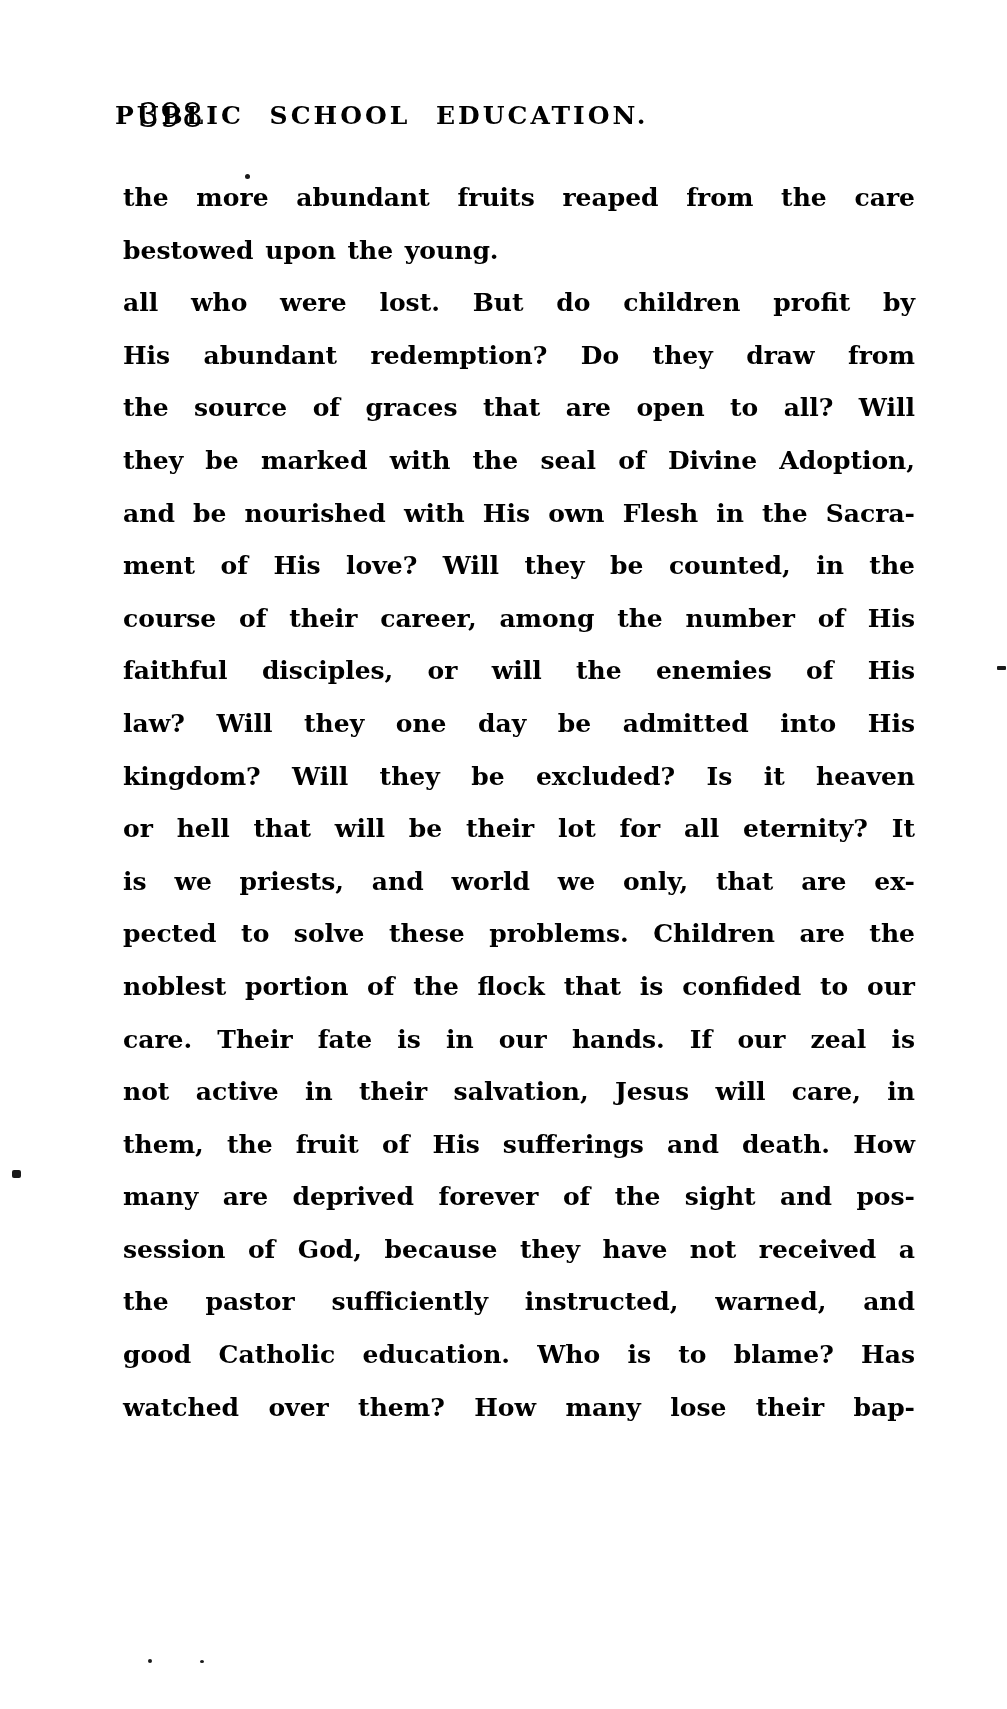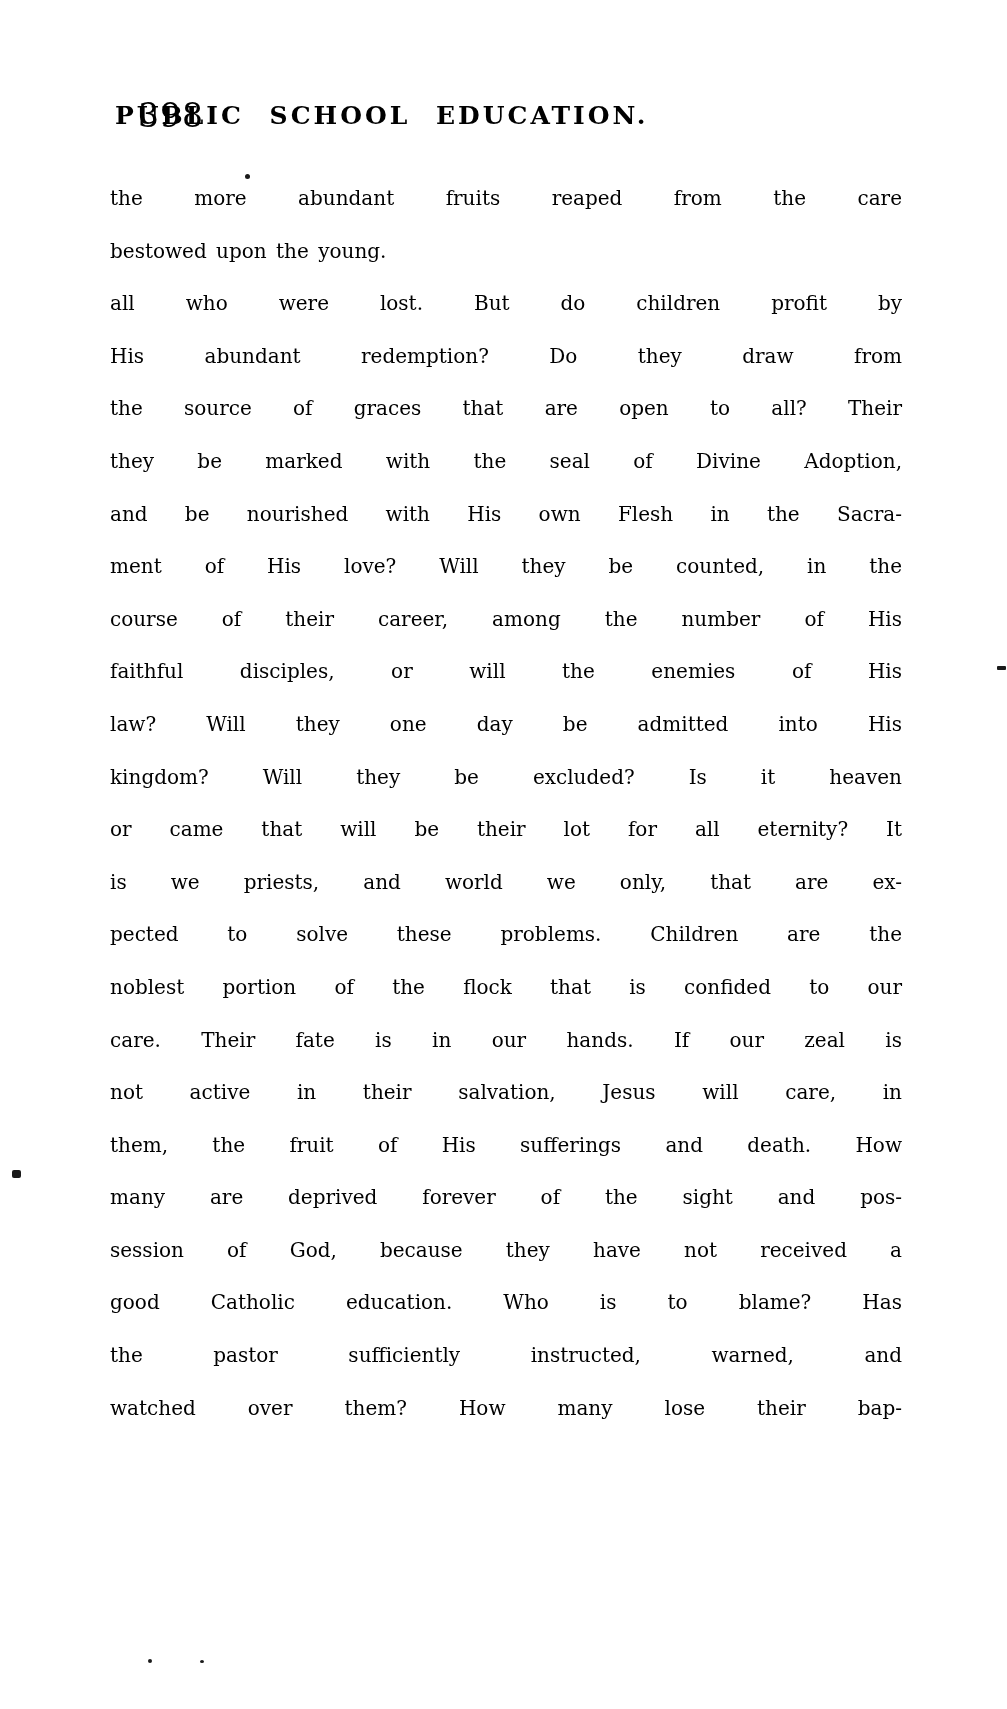--- a/index.html
+++ b/index.html
@@ -39,25 +39,26 @@
     width: 100%;
     font-size: 25px;
     font-weight: bold;
     letter-spacing: 3px;
     word-spacing: 14px;
     color: #000000;
   }
   #body-lines {
     position: absolute;
     top: 172px;
-    left: 110px;
+    left: 123px;
     width: 792px;
-    font-size: 20px;
+    font-size: 25px;
     color: #000000;
     word-spacing: 3px;
+    font-weight: bold;
   }
   .line {
     line-height: 52.6px;
     height: 52.6px;
     white-space: normal;
   }
   .line.j {
     text-align: justify;
     text-align-last: justify;
   }
@@ -83,39 +84,39 @@
   <div id="running-header">
     <span id="page-number">398</span>
     <div id="running-title">PUBLIC SCHOOL EDUCATION.</div>
   </div>
 
   <div id="body-lines">
       <div class="line j">the more abundant fruits reaped from the care</div>
       <div class="line">bestowed upon the young.</div>
       <div class="line j">all who were lost.  But do children profit by</div>
       <div class="line j">His abundant redemption?  Do they draw from</div>
-      <div class="line j">the source of graces that are open to all?  Their</div>
+      <div class="line j">the source of graces that are open to all?  Will</div>
       <div class="line j">they be marked with the seal of Divine Adoption,</div>
       <div class="line j">and be nourished with His own Flesh in the Sacra-</div>
       <div class="line j">ment of His love?  Will they be counted, in the</div>
       <div class="line j">course of their career, among the number of His</div>
       <div class="line j">faithful disciples, or will the enemies of His</div>
       <div class="line j">law?  Will they one day be admitted into His</div>
       <div class="line j">kingdom?  Will they be excluded?  Is it heaven</div>
-      <div class="line j">or came that will be their lot for all eternity?  It</div>
+      <div class="line j">or hell that will be their lot for all eternity?  It</div>
       <div class="line j">is we priests, and world we only, that are ex-</div>
       <div class="line j">pected to solve these problems.  Children are the</div>
       <div class="line j">noblest portion of the flock that is confided to our</div>
       <div class="line j">care.  Their fate is in our hands.  If our zeal is</div>
       <div class="line j">not active in their salvation, Jesus will care, in</div>
       <div class="line j">them, the fruit of His sufferings and death.  How</div>
       <div class="line j">many are deprived forever of the sight and pos-</div>
       <div class="line j">session of God, because they have not received a</div>
+      <div class="line j">the pastor sufficiently instructed, warned, and</div>
       <div class="line j">good Catholic education.  Who is to blame?  Has</div>
-      <div class="line j">the pastor sufficiently instructed, warned, and</div>
       <div class="line j">watched over them?  How many lose their bap-</div>
     </div>
 
   <div class="artifact" id="artifact-header-dot"></div>
   <div class="artifact" id="artifact-right-dash"></div>
   <div class="artifact" id="artifact-left-dot"></div>
   <div class="artifact" id="artifact-bottom-dot-1"></div>
   <div class="artifact" id="artifact-bottom-dot-2"></div>
 
 </div>

